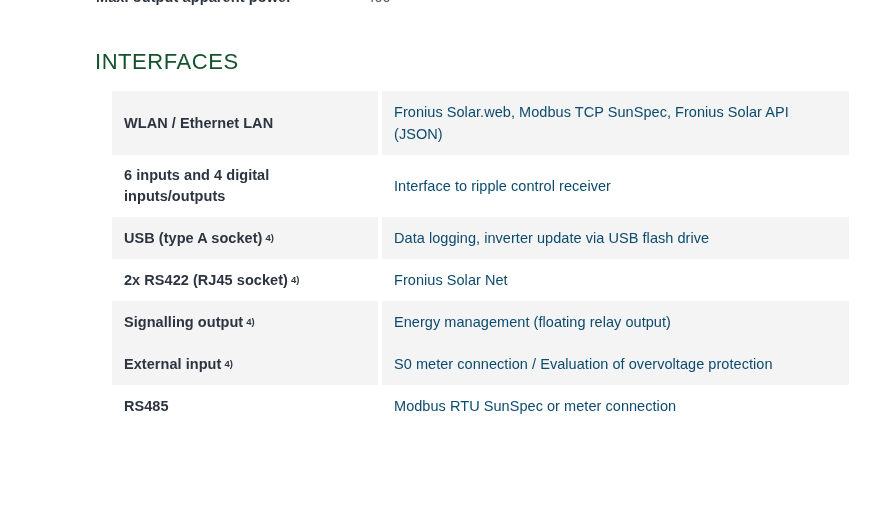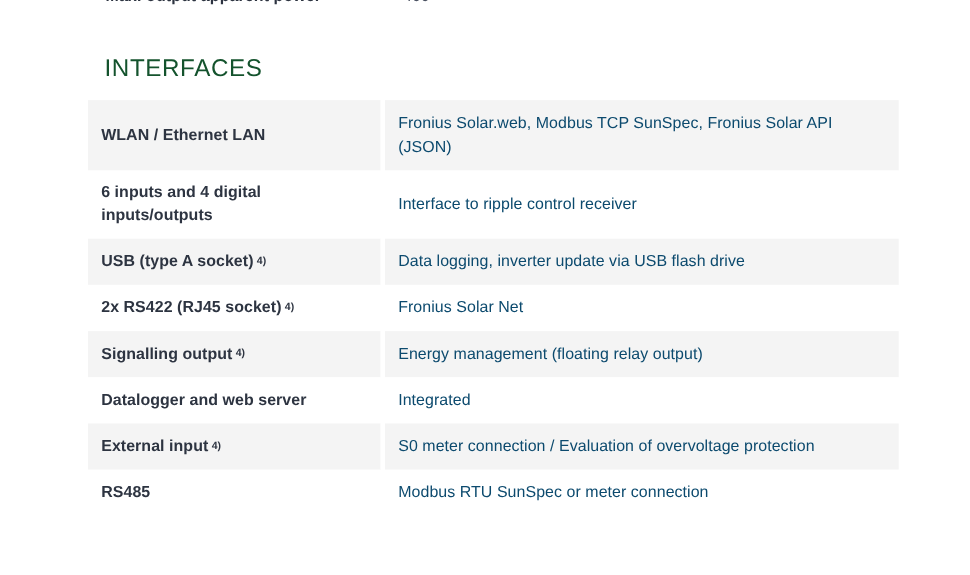--- a/index.html
+++ b/index.html
@@ -54,21 +54,21 @@
     font-size: 22px;
     font-weight: 400;
     color: #14532d;
     letter-spacing: 0.55px;
     line-height: 28px;
   }
 
   
   .spec-table {
     position: absolute;
-    left: 80px;
+    left: 112px;
     top: 91px;
     width: 737px;
   }
   .spec-row {
     display: flex;
     align-items: stretch;
     width: 100%;
   }
   .spec-row .cell {
     box-sizing: border-box;
@@ -183,43 +183,34 @@
     <div class="cell cell-label">
       <span>Signalling output</span>
         <sup class="fn">4)</sup>
     </div>
     <div class="gap"></div>
     <div class="cell cell-value">
       <span>Energy management (floating relay output)</span>
     </div>
   </div>
 
+
+  <div class="spec-row shaded normal">
+    <div class="cell cell-label">
+      <span>External input</span>
+        <sup class="fn">4)</sup>
+    </div>
+    <div class="gap"></div>
+    <div class="cell cell-value">
+      <span>S0 meter connection / Evaluation of overvoltage protection</span>
+    </div>
+  </div>
+
   <div class="spec-row plain normal">
     <div class="cell cell-label">
-      <span>Datalogger and web server</span>
-    </div>
-    <div class="gap"></div>
-    <div class="cell cell-value">
-      <span>Integrated</span>
-    </div>
-  </div>
-
-  <div class="spec-row shaded normal">
-    <div class="cell cell-label">
-      <span>External input</span>
-        <sup class="fn">4)</sup>
-    </div>
-    <div class="gap"></div>
-    <div class="cell cell-value">
-      <span>S0 meter connection / Evaluation of overvoltage protection</span>
-    </div>
-  </div>
-
-  <div class="spec-row plain normal">
-    <div class="cell cell-label">
       <span>RS485</span>
     </div>
     <div class="gap"></div>
     <div class="cell cell-value">
       <span>Modbus RTU SunSpec or meter connection</span>
     </div>
   </div>
 
 </div>
 

